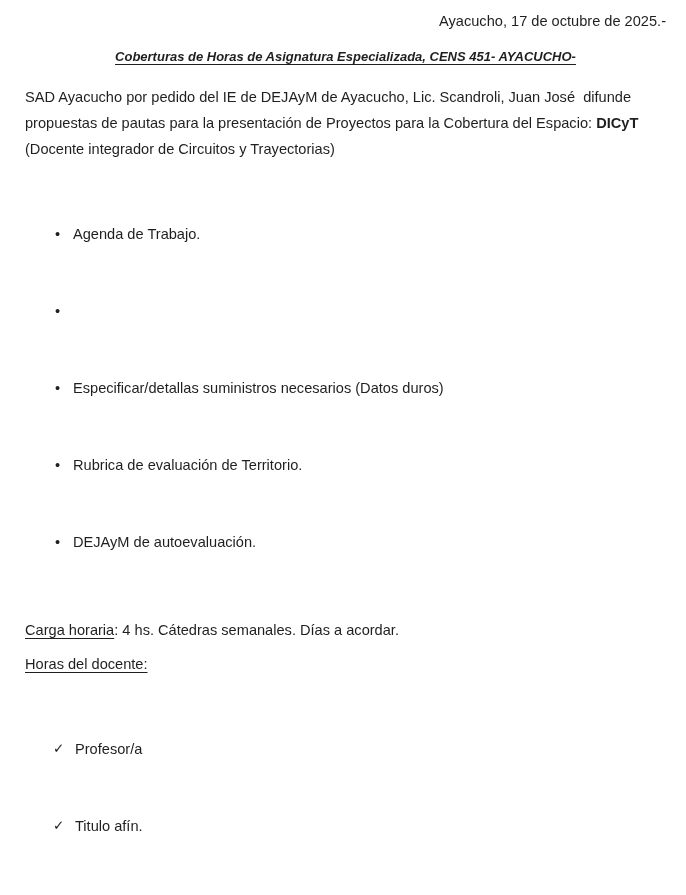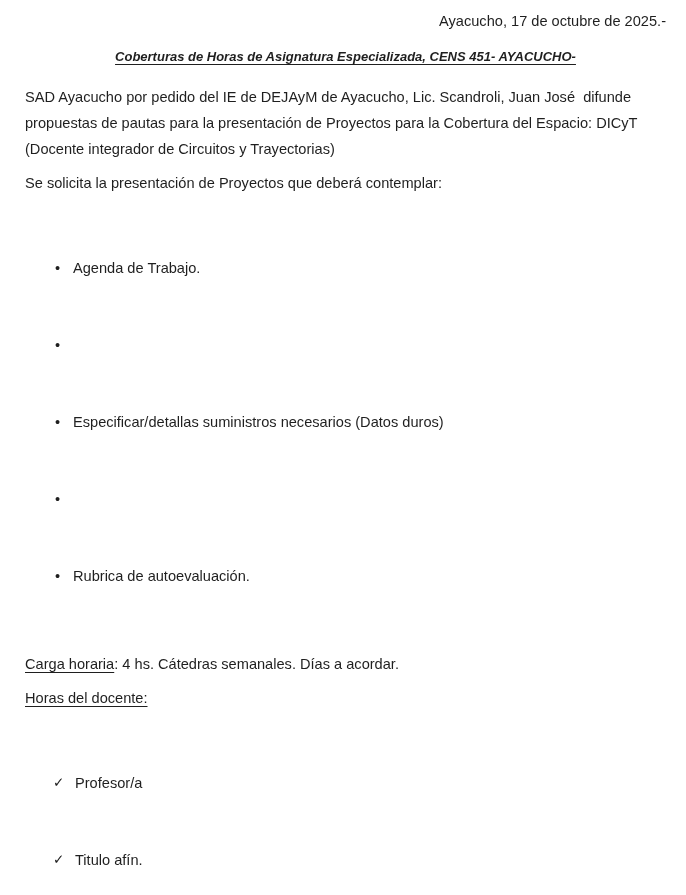--- a/index.html
+++ b/index.html
@@ -34,21 +34,21 @@
     font-weight: bold;
     font-style: italic;
     font-size: 13px;
     margin: 0 0 14px 0;
   }
   .doc-title .u-title {
     text-decoration: underline;
     text-decoration-skip-ink: none;
     text-underline-offset: 3px;
   }
-  .b { font-weight: normal; }
+  .b { font-weight: bold; }
   .u {
     text-decoration: underline;
     text-decoration-skip-ink: none;
     text-underline-offset: 3px;
   }
 
   ul.plain-list {
     list-style: none;
     margin: 2px 0 10px 0;
     padding: 0;
@@ -76,28 +76,27 @@
 <body>
 
 <div class="page">
 
   <p class="date-line">Ayacucho, 17 de octubre de 2025.-</p>
 
   <h1 class="doc-title"><span class="u-title">Coberturas de Horas de Asignatura Especializada, CENS 451- AYACUCHO-</span></h1>
 
   <p class="intro"><span>SAD Ayacucho por pedido del IE de DEJAyM de Ayacucho, Lic. Scandroli, Juan José  difunde propuestas de pautas para la presentación de Proyectos para la Cobertura del Espacio: </span><span class="b">DICyT</span><span> (Docente integrador de Circuitos y Trayectorias)</span></p>
 
-  <p>Se solicita la presentación de Proyectos que deberá contemplar:</p>
 
   <ul class="plain-list bullet-list">
     <li><span class="marker">•</span><span>Agenda de Trabajo.</span></li>
     <li><span class="marker">•</span></li>
     <li><span class="marker">•</span><span>Especificar/detallas suministros necesarios (Datos duros)</span></li>
-    <li><span class="marker">•</span></li>
-    <li><span class="marker">•</span><span>Rubrica de autoevaluación.</span></li>
+    <li><span class="marker">•</span><span>Rubrica de evaluación de Territorio.</span></li>
+    <li><span class="marker">•</span><span>DEJAyM de autoevaluación.</span></li>
   </ul>
 
 
   <p><span class="u">Carga horaria</span><span>: 4 hs. Cátedras semanales. Días a acordar.</span></p>
 
   <p><span class="u">Horas del docente:</span></p>
 
   <ul class="plain-list check-list">
     <li><span class="marker">✓</span><span>Profesor/a</span></li>
     <li><span class="marker">✓</span><span>Titulo afín.</span></li>

